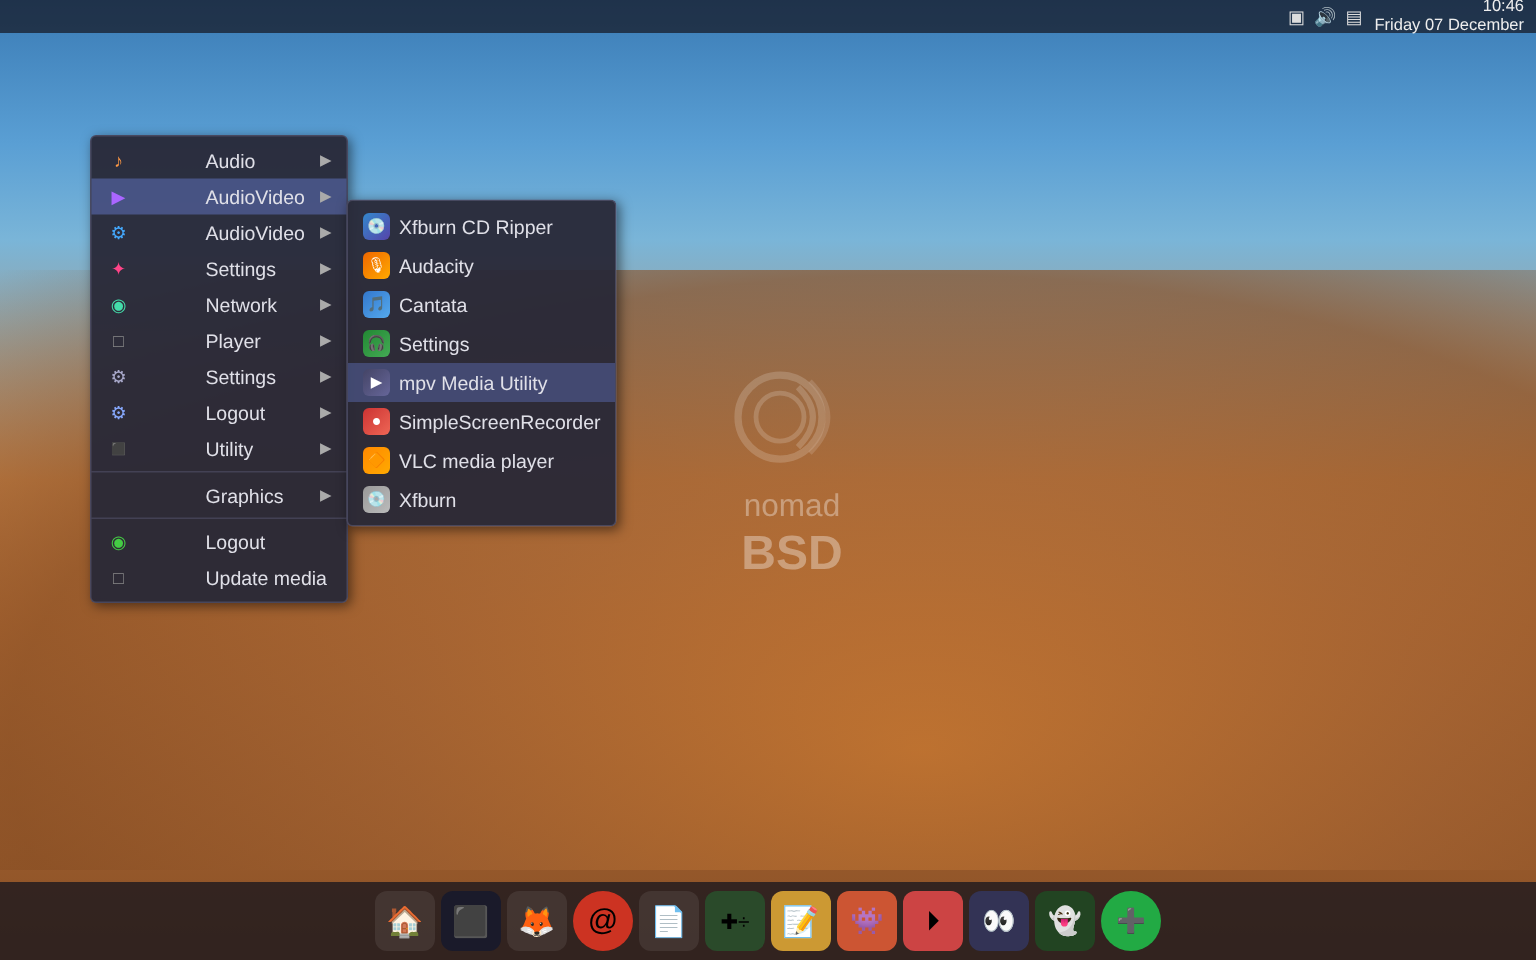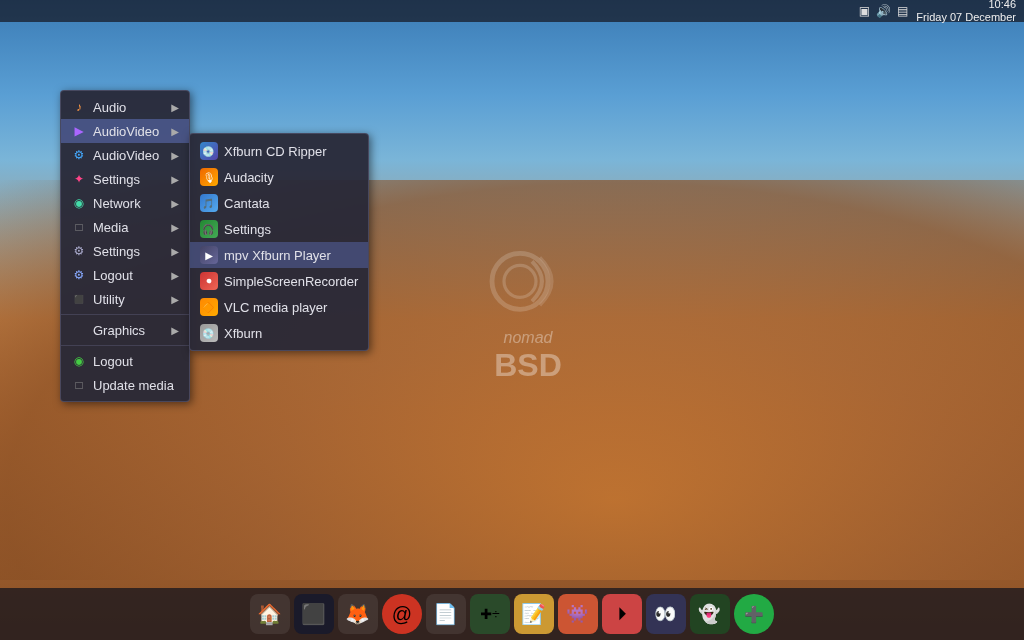--- a/index.html
+++ b/index.html
@@ -54,24 +54,23 @@
       width: 80px;
       height: 80px;
       opacity: 0.35;
     }
     .nomad-text {
       color: rgba(255,255,255,0.35);
       text-align: center;
       margin-top: 8px;
     }
     .nomad-text .nomad-word {
-      font-size: 16px;
+      font-size: 21px;
       font-weight: 300;
       display: block;
-      font-style: italic;
     }
     .nomad-text .bsd-word {
       font-size: 32px;
       font-weight: 600;
       display: block;
     }
 
     
     .topbar {
       position: absolute;
@@ -167,20 +166,21 @@
       width: 16px;
       height: 16px;
       display: flex;
       align-items: center;
       justify-content: center;
       font-size: 12px;
       flex-shrink: 0;
     }
     .menu-item .item-label {
       flex: 1;
+      margin-left: 44px;
     }
     .menu-item .arrow {
       font-size: 10px;
       color: #aaa;
       margin-left: 4px;
     }
 
     
     .submenu {
       background: rgba(40, 40, 55, 0.95);
@@ -317,21 +317,21 @@
         <div class="submenu-item">
           <div class="app-icon bg-deadbeef">
               <span style="color:white;font-size:10px;">🎧</span>
             </div>
           <span>Settings</span>
         </div>
         <div class="submenu-item highlighted">
           <div class="app-icon bg-mpv">
               <span style="color:white;font-size:10px;">▶</span>
             </div>
-          <span>mpv Xfburn Player</span>
+          <span>mpv Media Utility</span>
         </div>
         <div class="submenu-item">
           <div class="app-icon bg-ssr">
               <span style="color:white;font-size:10px;">⏺</span>
             </div>
           <span>SimpleScreenRecorder</span>
         </div>
         <div class="submenu-item">
           <div class="app-icon bg-vlc">
               <span style="color:white;font-size:10px;">🔶</span>
@@ -360,21 +360,21 @@
     </div>
 
     <div class="menu-item">
       <span class="item-icon icon-network">◉</span>
       <span class="item-label">Network</span>
       <span class="arrow">▶</span>
     </div>
 
     <div class="menu-item">
       <span class="item-icon icon-office">□</span>
-      <span class="item-label">Media</span>
+      <span class="item-label">Player</span>
       <span class="arrow">▶</span>
     </div>
 
     <div class="menu-item">
       <span class="item-icon icon-settings">⚙</span>
       <span class="item-label">Settings</span>
       <span class="arrow">▶</span>
     </div>
 
     <div class="menu-item">

